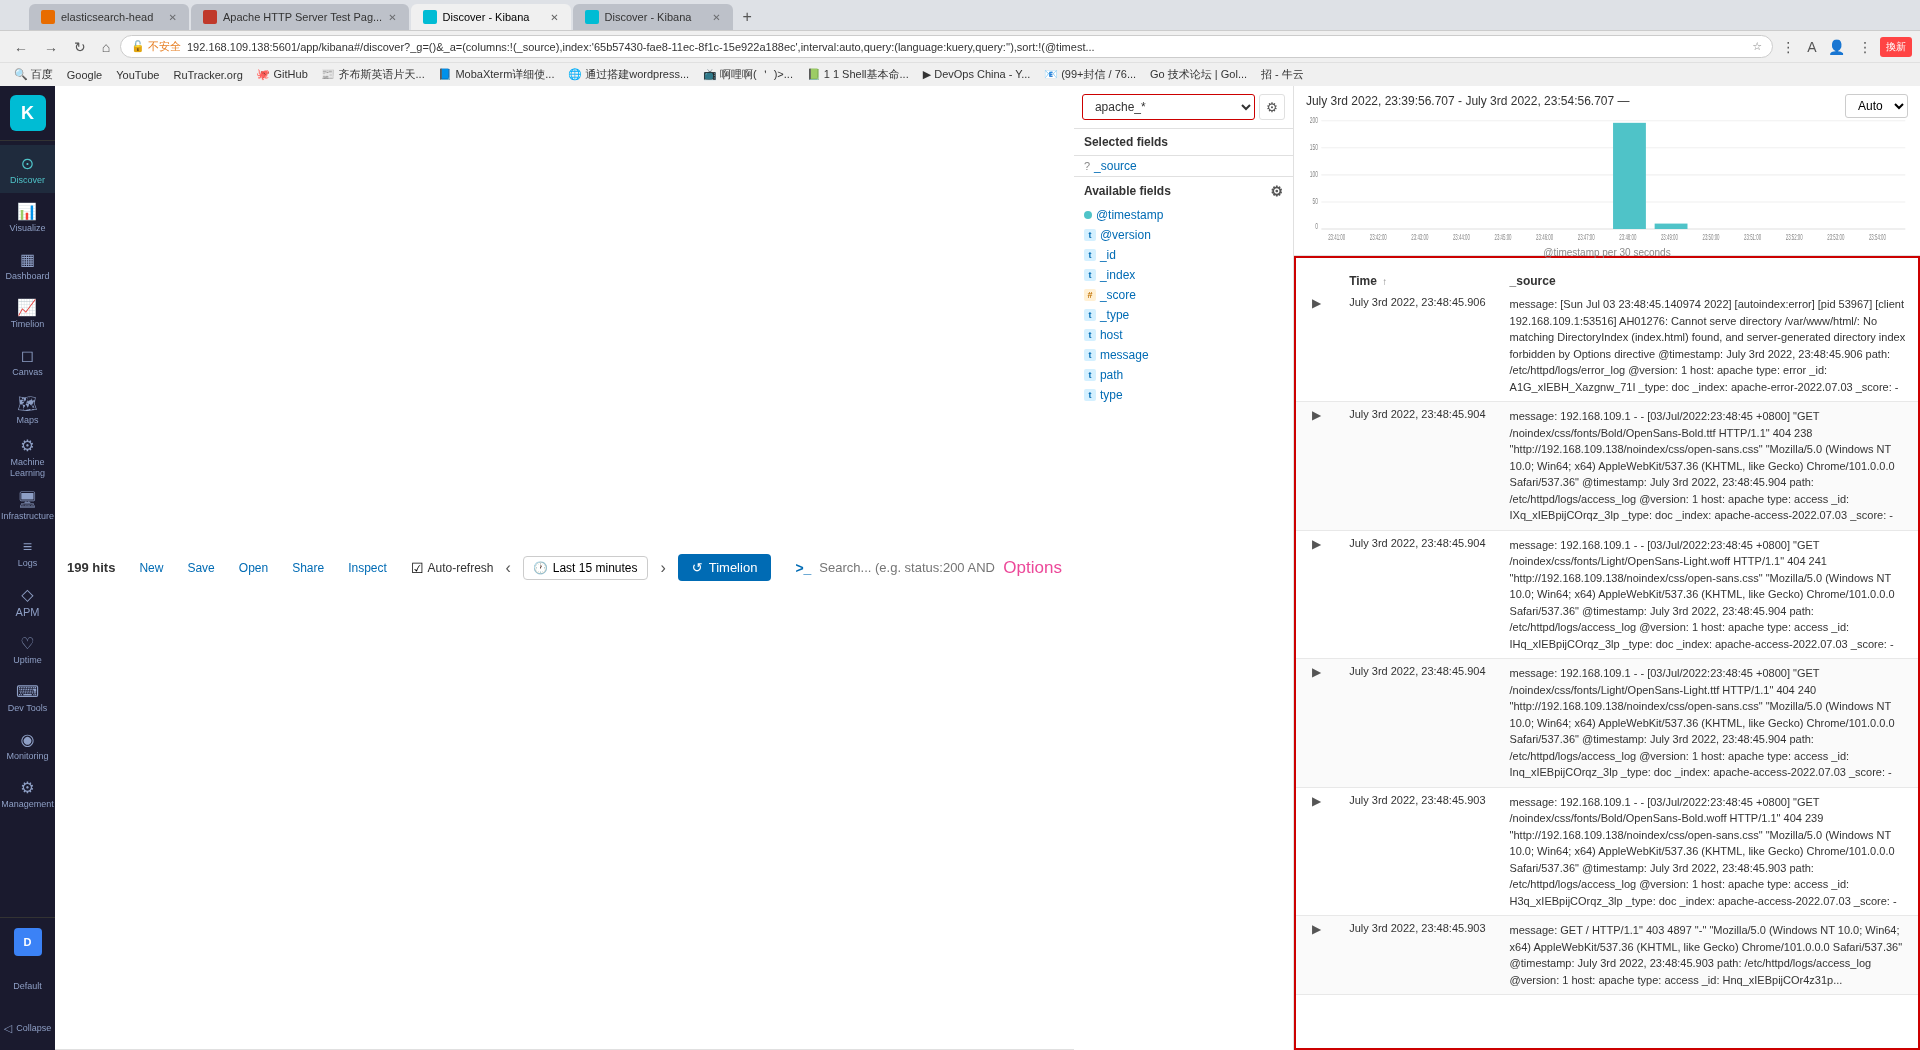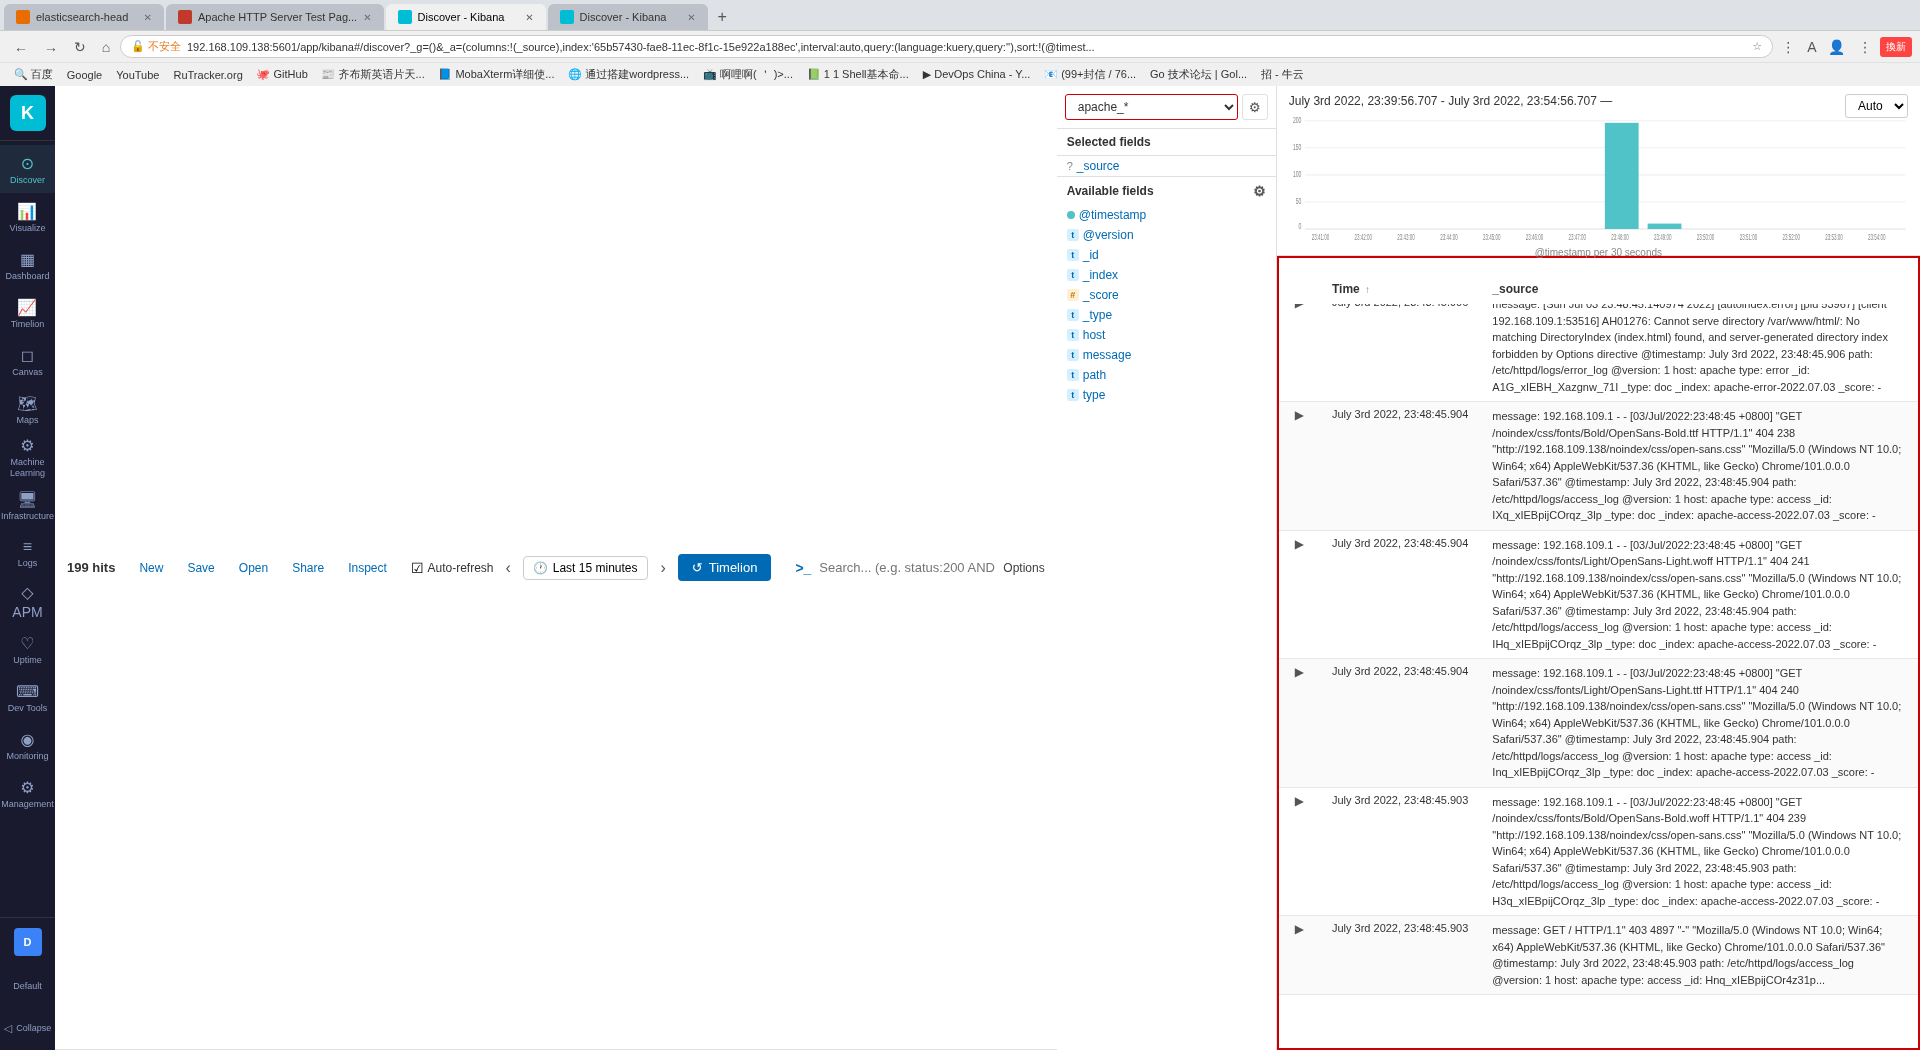--- a/index.html
+++ b/index.html
@@ -1,20 +1,20 @@
 <!DOCTYPE html>
 <html><head>
   <meta charset="utf-8">
   <style>
     * { box-sizing: border-box; margin: 0; padding: 0; }
     body { font-family: -apple-system, BlinkMacSystemFont, 'Segoe UI', sans-serif; font-size: 12px; background: #f5f5f5; display: flex; flex-direction: column; height: 1050px; overflow: hidden; }
 
     
     .browser-chrome { background: #dee1e6; flex-shrink: 0; }
-    .tab-bar { display: flex; align-items: flex-end; padding: 4px 4px 0; gap: 2px; background: #dee1e6; }
+    .tab-bar { display: flex; align-items: flex-end; padding: 4px 4px 0; gap: 2px; background: #dee1e6; margin-left: 25px; }
     .tab { display: flex; align-items: center; padding: 6px 12px; border-radius: 6px 6px 0 0; font-size: 11px; gap: 6px; min-width: 160px; max-width: 220px; background: #bdc1c9; color: #333; cursor: pointer; }
     .tab.active { background: #f0f0f0; color: #000; }
     .tab-close { margin-left: auto; opacity: 0.6; font-size: 10px; cursor: pointer; }
     .tab-favicon { width: 14px; height: 14px; border-radius: 2px; flex-shrink: 0; }
     .tab-label { overflow: hidden; text-overflow: ellipsis; white-space: nowrap; flex: 1; }
     .tab-new { background: none; border: none; font-size: 16px; padding: 4px 8px; cursor: pointer; color: #555; }
 
     .nav-bar { display: flex; align-items: center; padding: 4px 8px; gap: 4px; background: #f0f0f0; border-top: 1px solid #ccc; }
     .nav-btn { background: none; border: none; font-size: 14px; padding: 3px 6px; cursor: pointer; color: #555; border-radius: 3px; }
     .address-bar { flex: 1; display: flex; align-items: center; background: white; border: 1px solid #ccc; border-radius: 16px; padding: 3px 10px; font-size: 11px; gap: 6px; }
@@ -48,21 +48,21 @@
     .top-bar-actions { margin-left: auto; display: flex; align-items: center; gap: 8px; }
     .top-bar-btn { background: none; border: none; color: #006BB4; font-size: 12px; cursor: pointer; padding: 4px 8px; }
     .pagination-btn { background: none; border: none; font-size: 16px; cursor: pointer; color: #555; padding: 2px 4px; }
     .time-range-btn { background: white; border: 1px solid #ccc; border-radius: 4px; padding: 4px 10px; font-size: 12px; cursor: pointer; display: flex; align-items: center; gap: 4px; }
     .refresh-btn { background: #006BB4; color: white; border: none; border-radius: 4px; padding: 6px 14px; font-size: 13px; cursor: pointer; display: flex; align-items: center; gap: 6px; }
 
     
     .search-bar { display: flex; align-items: center; padding: 6px 12px; background: white; border-bottom: 1px solid #e0e0e0; gap: 8px; flex-shrink: 0; }
     .search-prompt { color: #006BB4; font-weight: bold; font-size: 14px; }
     .search-input { flex: 1; border: none; outline: none; font-size: 13px; color: #333; background: transparent; }
-    .options-btn { background: none; border: none; color: #404040; font-size: 12px; cursor: pointer; }
+    .options-btn { background: none; border: none; color: #ec4899; font-size: 17px; cursor: pointer; }
 
     
     .filter-bar { display: flex; align-items: center; padding: 4px 12px; background: white; border-bottom: 1px solid #e0e0e0; flex-shrink: 0; }
     .add-filter-btn { color: #006BB4; font-size: 12px; cursor: pointer; background: none; border: none; }
 
     
     .body-area { display: flex; flex: 1; overflow: hidden; }
 
     
     .left-panel { width: 220px; flex-shrink: 0; border-right: 1px solid #e0e0e0; display: flex; flex-direction: column; overflow: hidden; background: white; }
@@ -90,21 +90,21 @@
     .chart-area { height: 170px; flex-shrink: 0; padding: 8px 12px 0; border-bottom: 1px solid #e0e0e0; background: white; position: relative; }
     .chart-controls { position: absolute; top: 8px; right: 12px; }
     .auto-select { border: 1px solid #ccc; border-radius: 3px; padding: 3px 8px; font-size: 12px; background: white; cursor: pointer; }
 
     .chart-svg-container { width: 100%; height: 130px; }
     .chart-time-label { font-size: 10px; color: #888; text-align: center; margin-top: 2px; }
 
     
     .results-area { flex: 1; overflow-y: auto; border: 2px solid #c00; margin: 0; background: white; }
     .results-table { width: 100%; border-collapse: collapse; }
-    .results-table th { padding: 8px 12px; text-align: left; font-size: 12px; font-weight: 600; color: #333; border-bottom: 2px solid #e0e0e0; background: white; position: sticky; top: 16px; z-index: 1; }
+    .results-table th { padding: 8px 12px; text-align: left; font-size: 12px; font-weight: 600; color: #333; border-bottom: 2px solid #e0e0e0; background: white; position: sticky; top: 8px; z-index: 1; }
     .results-table th .sort-icon { font-size: 10px; color: #888; margin-left: 2px; }
     .results-table td { padding: 6px 12px; border-bottom: 1px solid #e8e8e8; vertical-align: top; font-size: 11px; }
     .expand-btn { background: none; border: none; color: #555; cursor: pointer; font-size: 12px; padding: 0 4px; }
     .time-cell { color: #333; white-space: nowrap; min-width: 160px; }
     .source-cell { color: #333; line-height: 1.5; overflow: hidden; }
     .source-text { word-break: break-word; }
     .row-odd { background: white; }
     .row-even { background: #fafafa; }
 
     
@@ -213,21 +213,21 @@
     <div class="sidebar-item">
       <span class="sidebar-item-icon">🖥</span>
       <span style="font-size:9px;">Infrastructure</span>
     </div>
     <div class="sidebar-item">
       <span class="sidebar-item-icon">≡</span>
       <span style="font-size:9px;">Logs</span>
     </div>
     <div class="sidebar-item">
       <span class="sidebar-item-icon">◇</span>
-      <span style="font-size:14px;">APM</span>
+      <span style="font-size:11px;">APM</span>
     </div>
     <div class="sidebar-item">
       <span class="sidebar-item-icon">♡</span>
       <span style="font-size:9px;">Uptime</span>
     </div>
     <div class="sidebar-item">
       <span class="sidebar-item-icon">⌨</span>
       <span style="font-size:9px;">Dev Tools</span>
     </div>
     <div class="sidebar-item">

